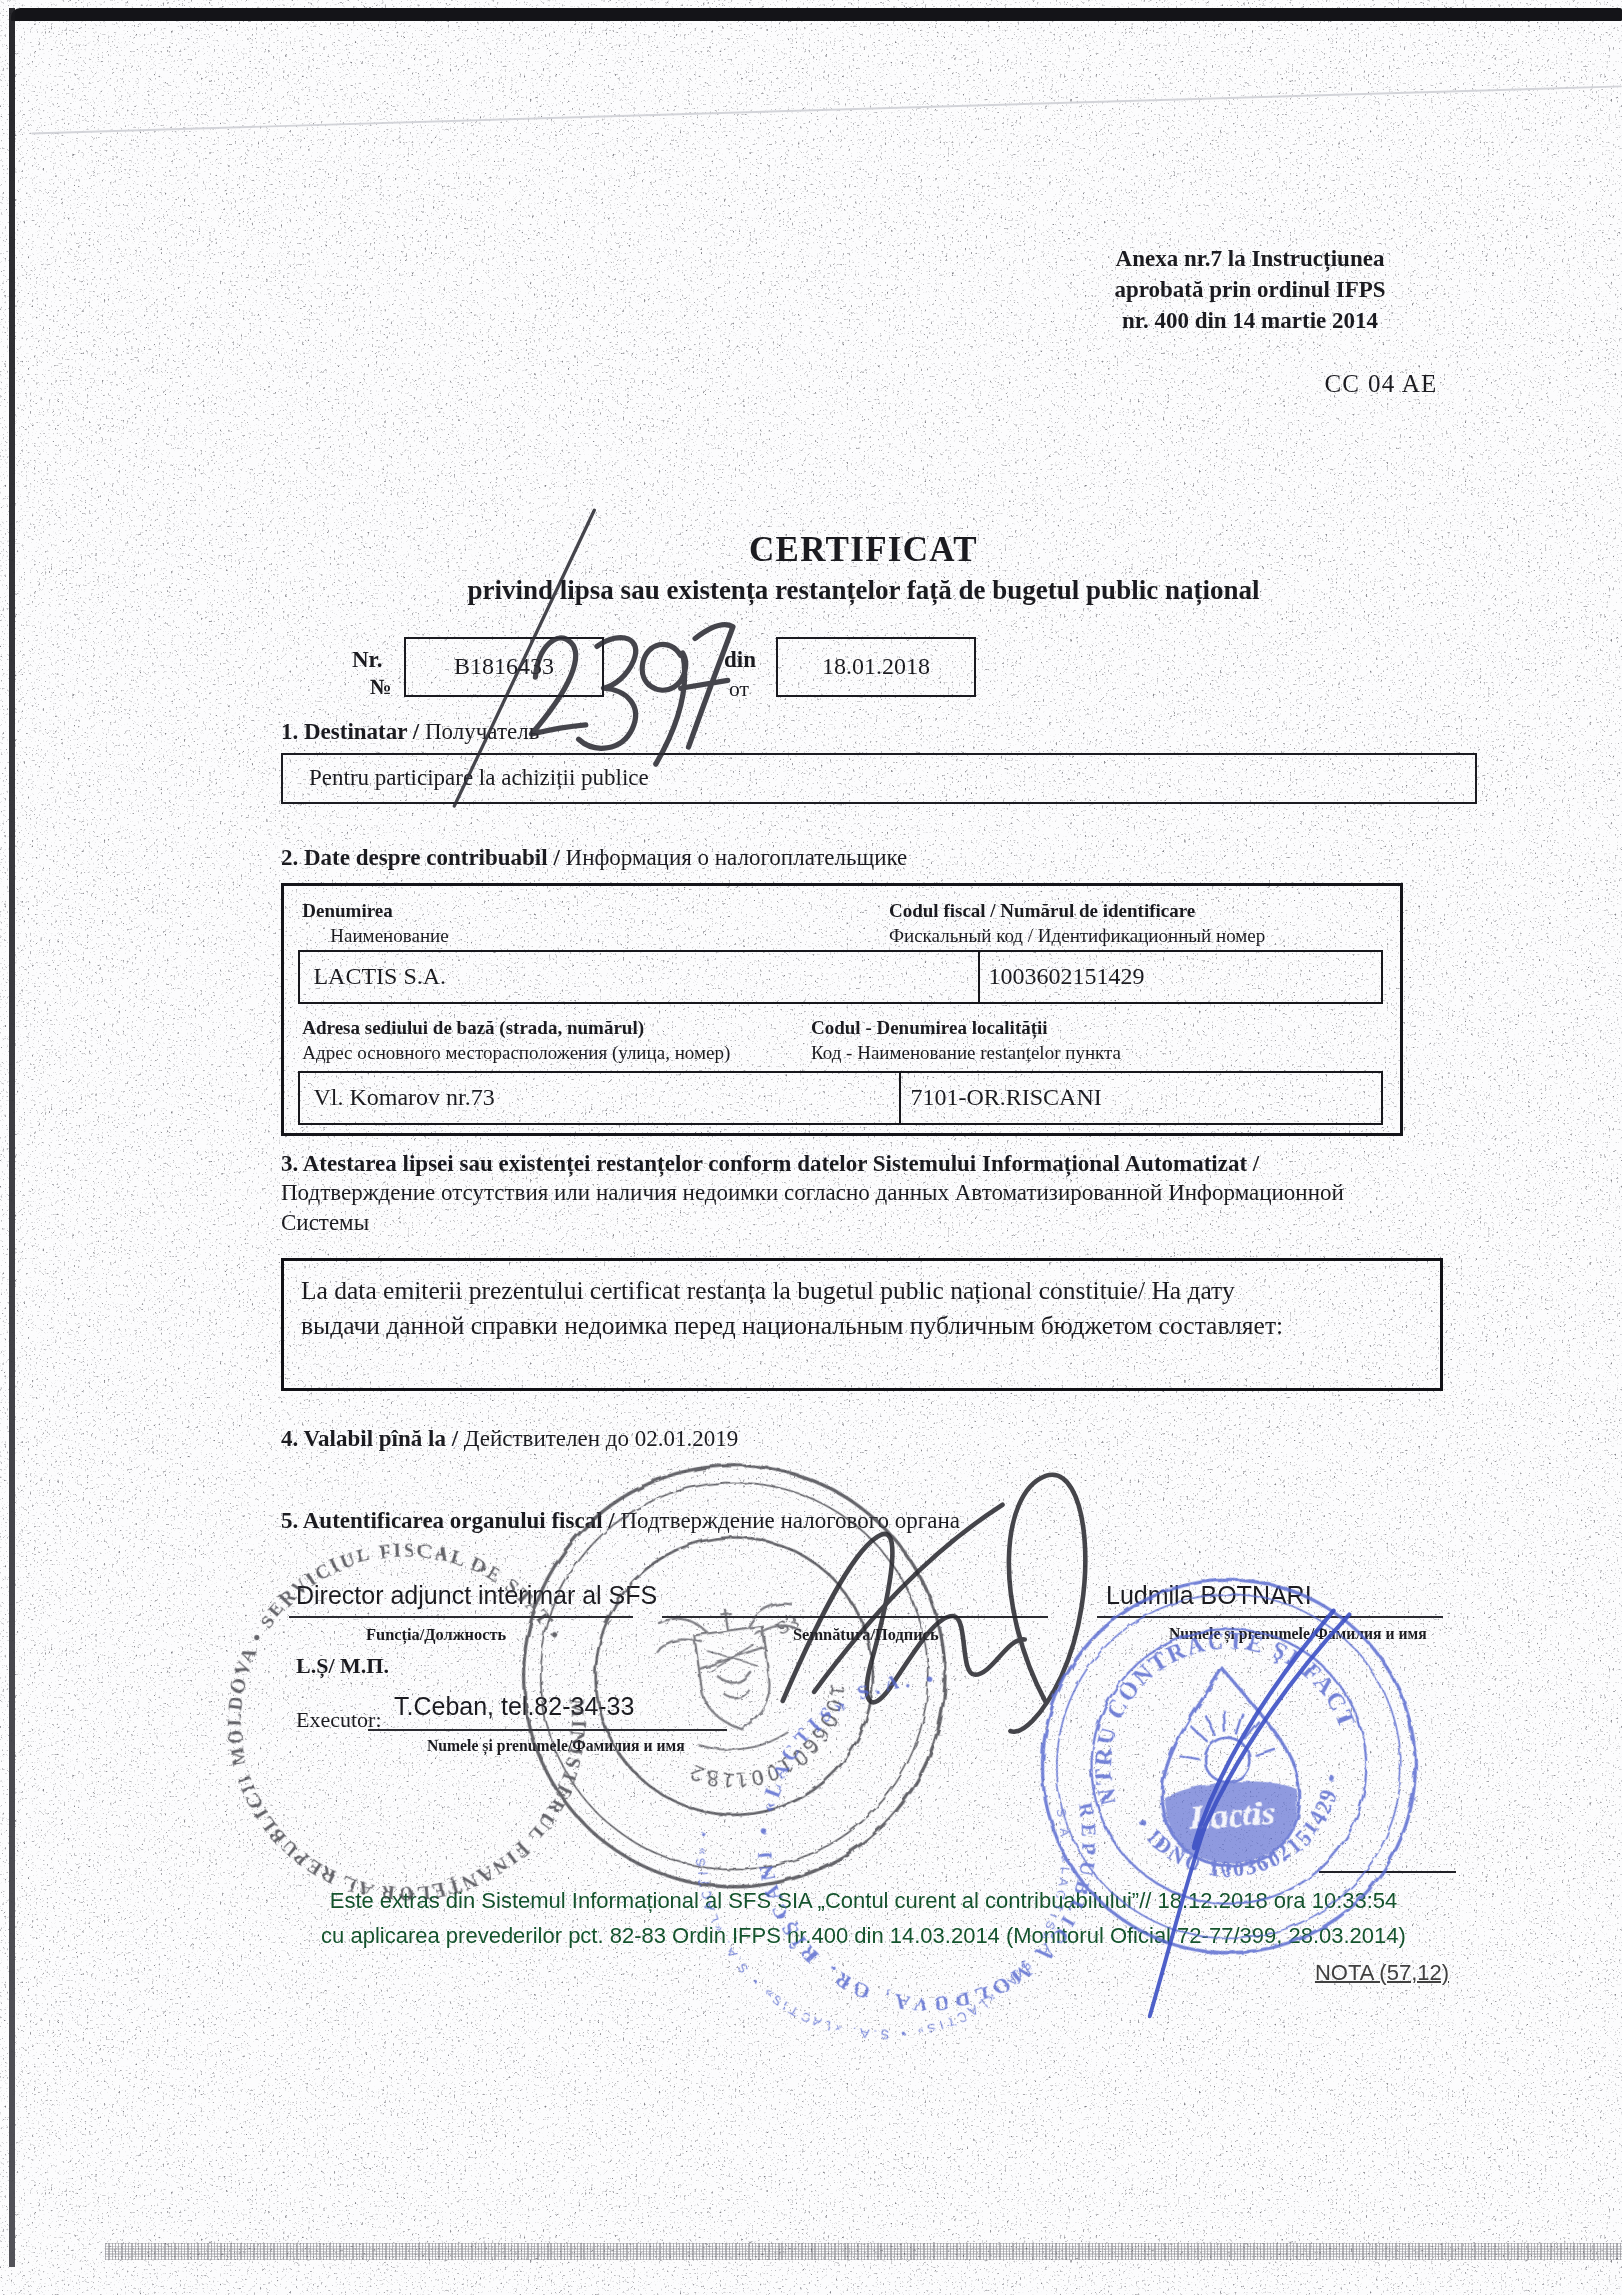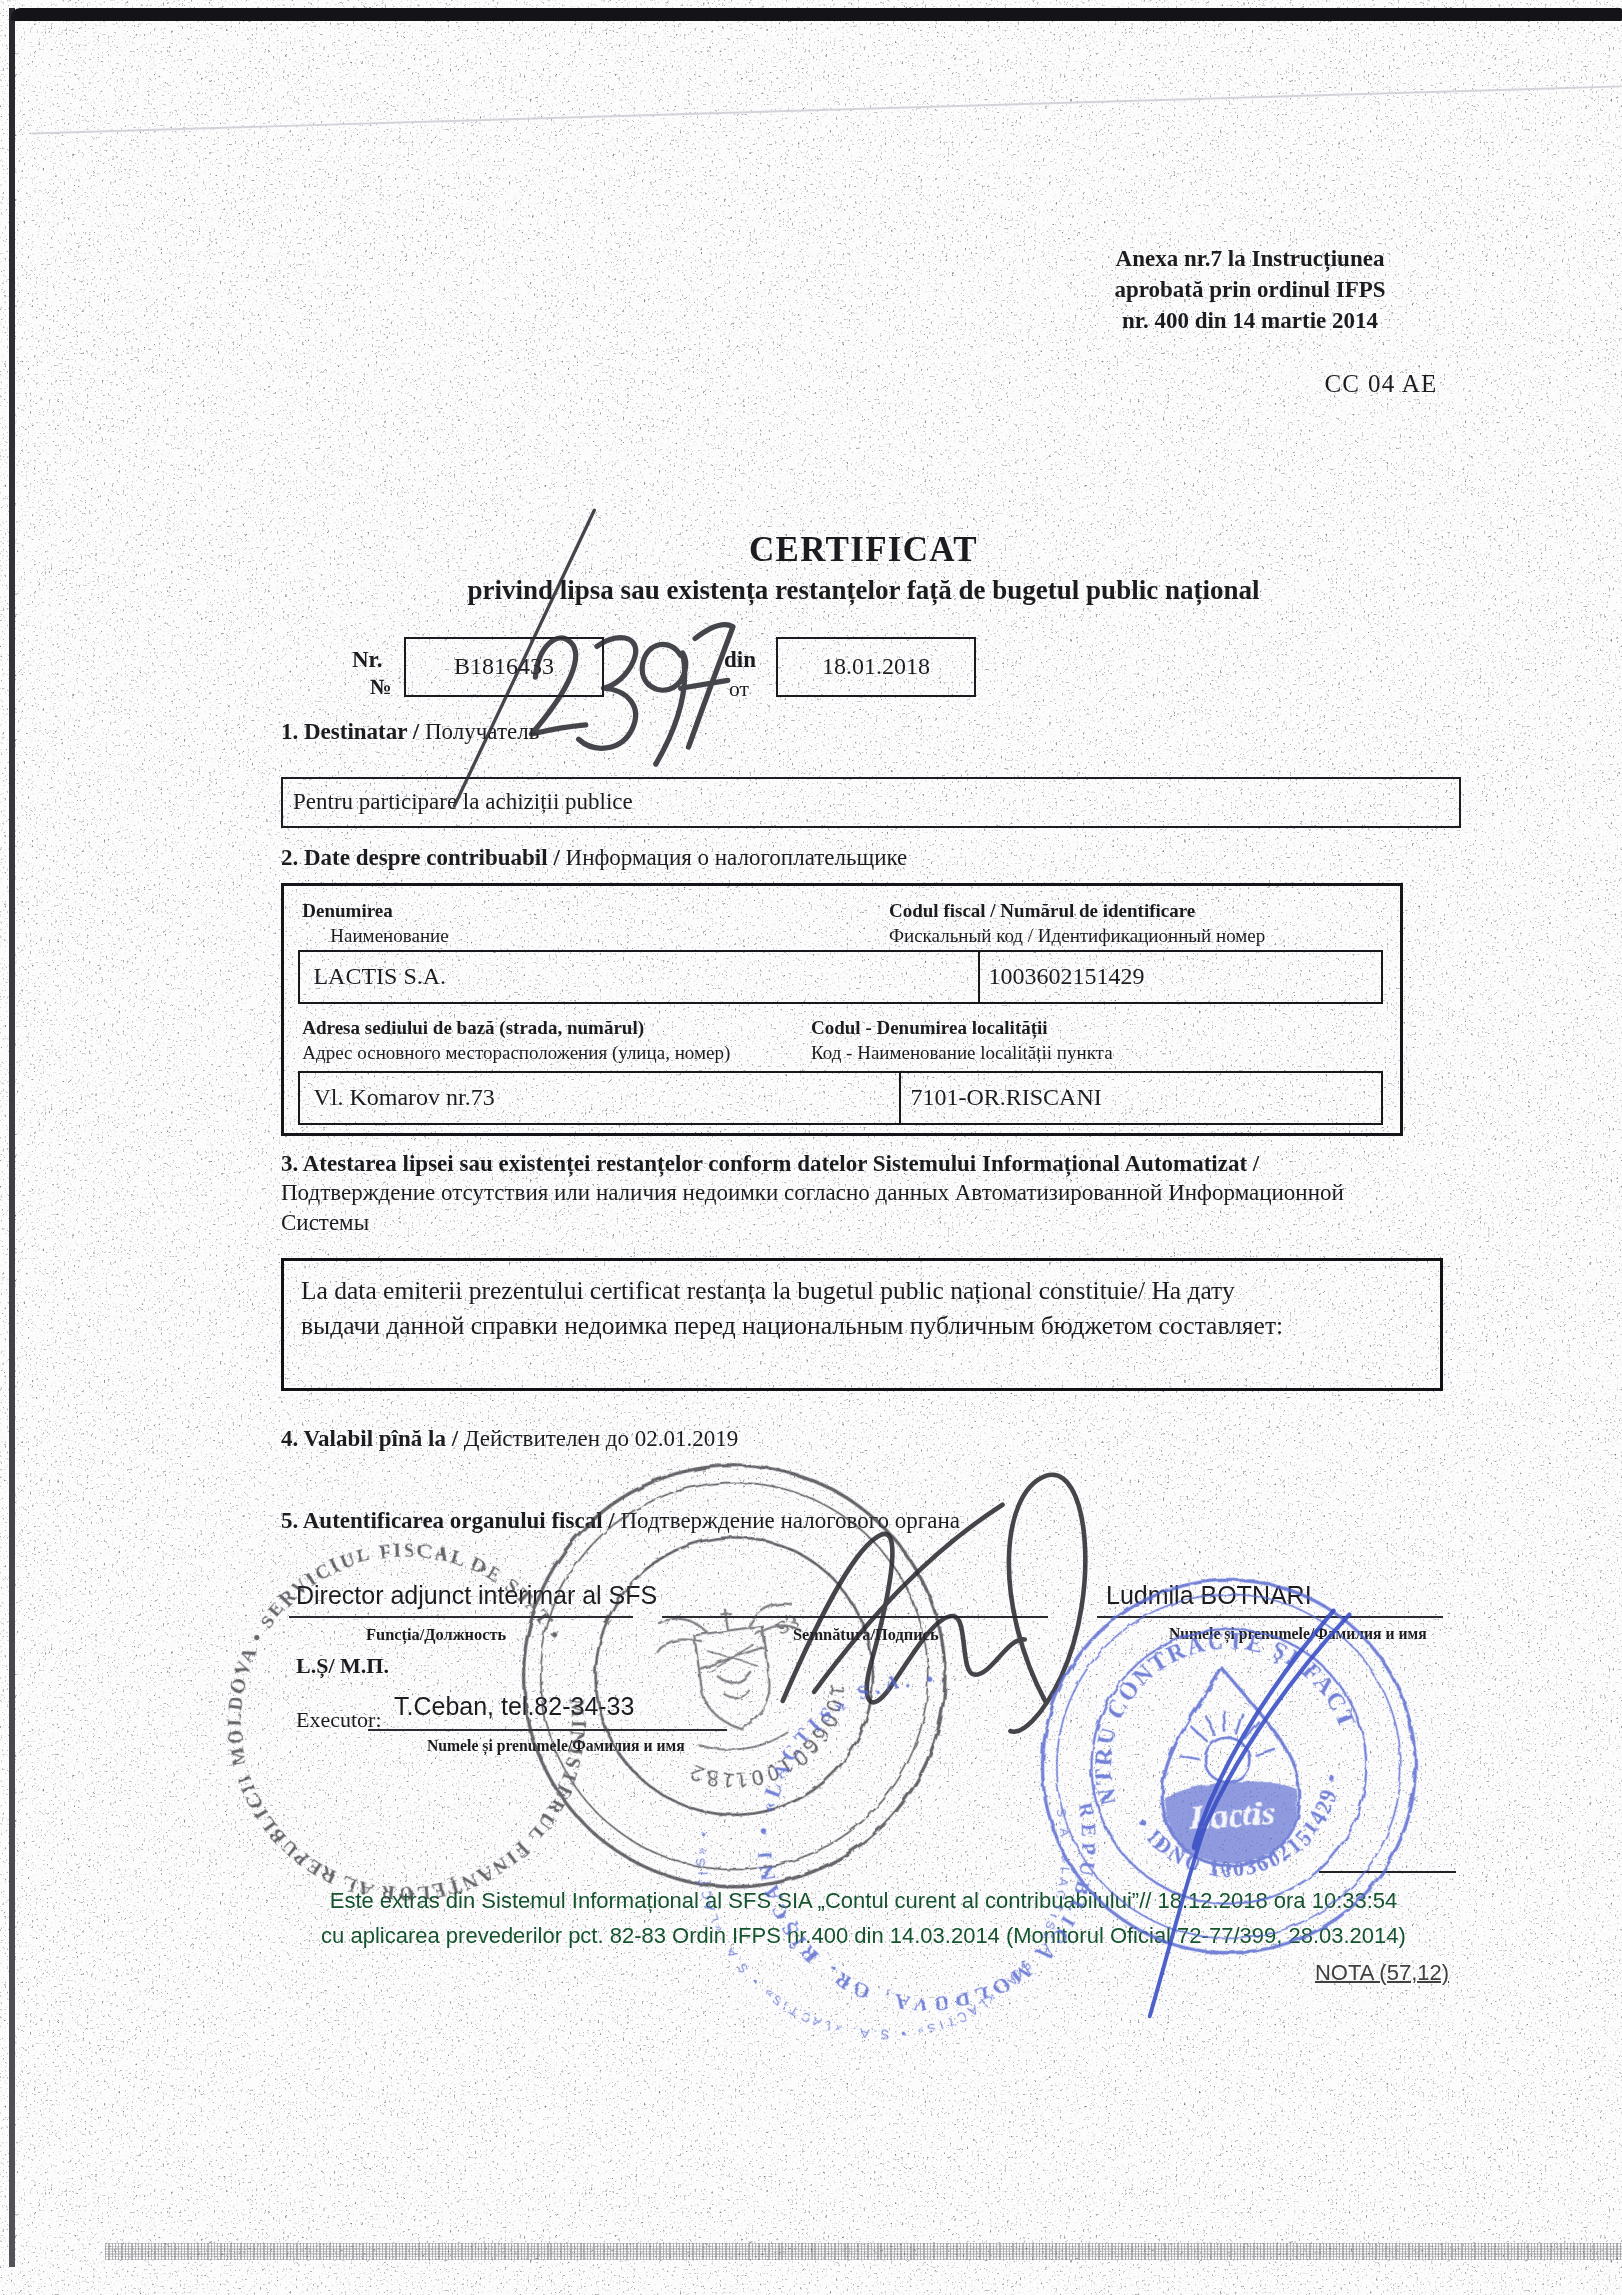--- a/index.html
+++ b/index.html
@@ -23,21 +23,21 @@
   .nr-l{left:352px;top:647px;font-size:23px;font-weight:bold;}
   .nr-r{left:370px;top:675px;font-size:21.6px;font-weight:bold;}
   .numbox{border:2.6px solid #1a1a20;width:196px;height:56px;line-height:55px;text-align:center;font-size:24px;}
   .box1{left:404px;top:637px;}
   .box2{left:776px;top:637px;}
   .din-l{left:724px;top:647px;font-size:23px;font-weight:bold;}
   .ot-l{left:729px;top:677px;font-size:21.6px;}
   
   .h{font-size:23px;line-height:29.4px;}
   .s1h{left:281px;top:717px;}
-  .s1box{left:281px;top:777px;width:1166px;height:47px;border:2.6px solid #1c1c22;font-size:23px;line-height:46px;padding-left:10px;}
+  .s1box{left:281px;top:753px;width:1166px;height:47px;border:2.6px solid #1c1c22;font-size:23px;line-height:46px;padding-left:26px;}
   .s2h{left:281px;top:843px;}
   .tbl{left:281px;top:883px;width:1116px;height:247px;border:3.3px solid #15151a;}
   .tbl .lbl{position:absolute;font-size:19px;}
   .vrow{position:absolute;left:14.4px;width:1081px;height:50px;border:2.6px solid #17171c;}
   .vtext{position:absolute;top:0;font-size:24px;line-height:48px;}
   .vdiv{position:absolute;top:0;bottom:0;border-left:2.6px solid #17171c;}
   .s3h{left:281px;top:1149px;width:1191px;}
   .stm{left:281px;top:1258px;width:1139px;height:103px;border:3.3px solid #111116;padding:11.8px 0 11.8px 17px;font-size:25.5px;line-height:35px;}
   .s4h{left:281px;top:1424px;}
   .s5h{left:281px;top:1506px;}
@@ -109,21 +109,21 @@
       <div class="lbl b" style="left:605px;top:14.4px;">Codul fiscal / Numărul de identificare</div>
       <div class="lbl" style="left:605px;top:39px;">Фискальный код / Идентификационный номер</div>
       <div class="vrow" style="top:64px;">
         <div class="vdiv" style="left:678px;"></div>
         <div class="vtext" style="left:13px;">LACTIS S.A.</div>
         <div class="vtext" style="left:688px;">1003602151429</div>
       </div>
       <div class="lbl b" style="left:18.3px;top:131px;">Adresa sediului de bază (strada, numărul)</div>
       <div class="lbl" style="left:18.3px;top:156px;">Адрес основного месторасположения  (улица, номер)</div>
       <div class="lbl b" style="left:527px;top:131px;">Codul - Denumirea localității</div>
-      <div class="lbl" style="left:527px;top:156px;">Код - Наименование localității пункта</div>
+      <div class="lbl" style="left:527px;top:156px;">Код - Наименование restanțelor пункта</div>
       <div class="vrow" style="top:185px;">
         <div class="vdiv" style="left:599px;"></div>
         <div class="vtext" style="left:13px;">Vl. Komarov nr.73</div>
         <div class="vtext" style="left:610px;">7101-OR.RISCANI</div>
       </div>
     </div>
 
     <div class="abs h s3h">
       <div class="b">3. Atestarea lipsei sau existenței restanțelor conform datelor Sistemului Informațional Automatizat /</div>
       <div>Подтверждение отсутствия или наличия недоимки согласно данных Автоматизированной Информационной</div>

